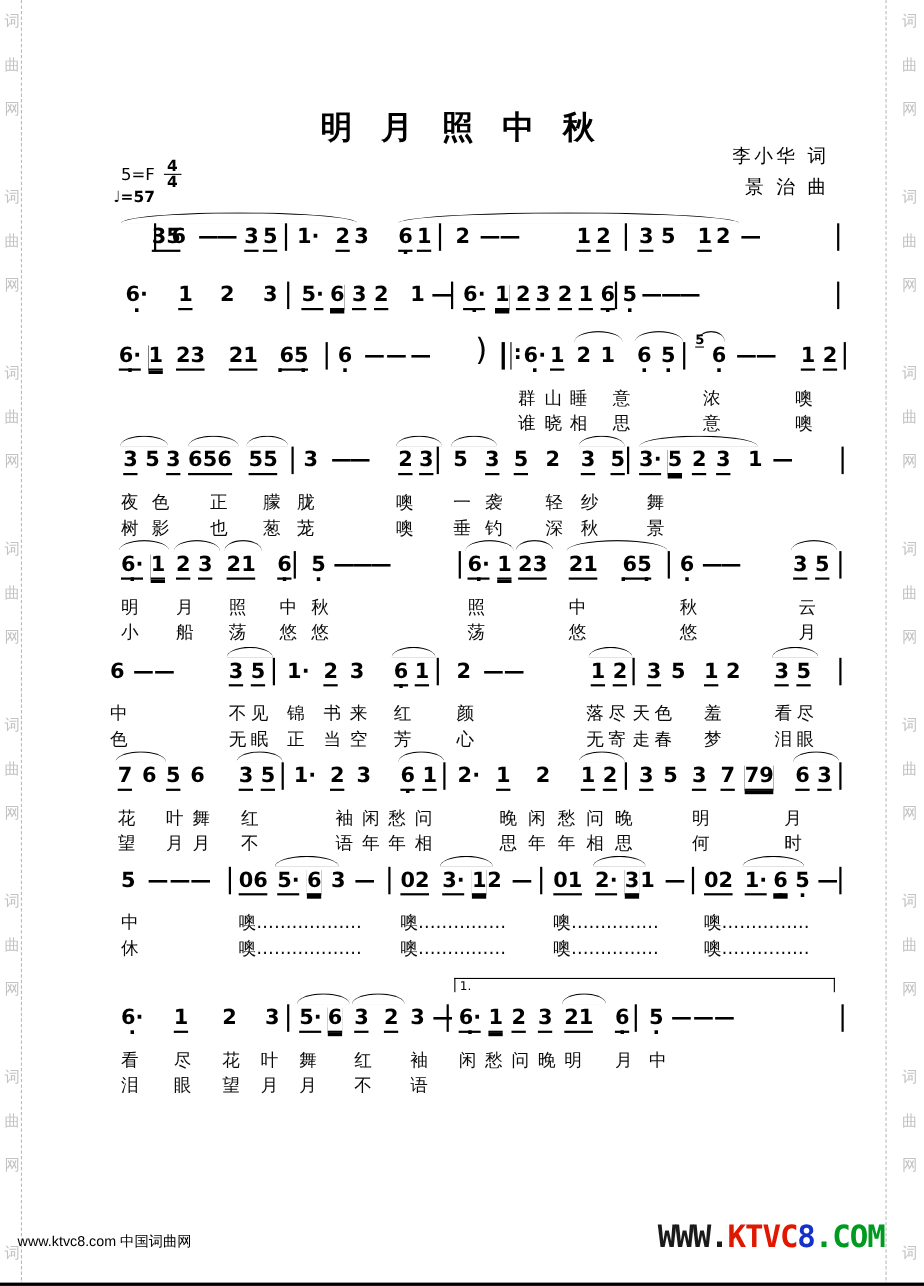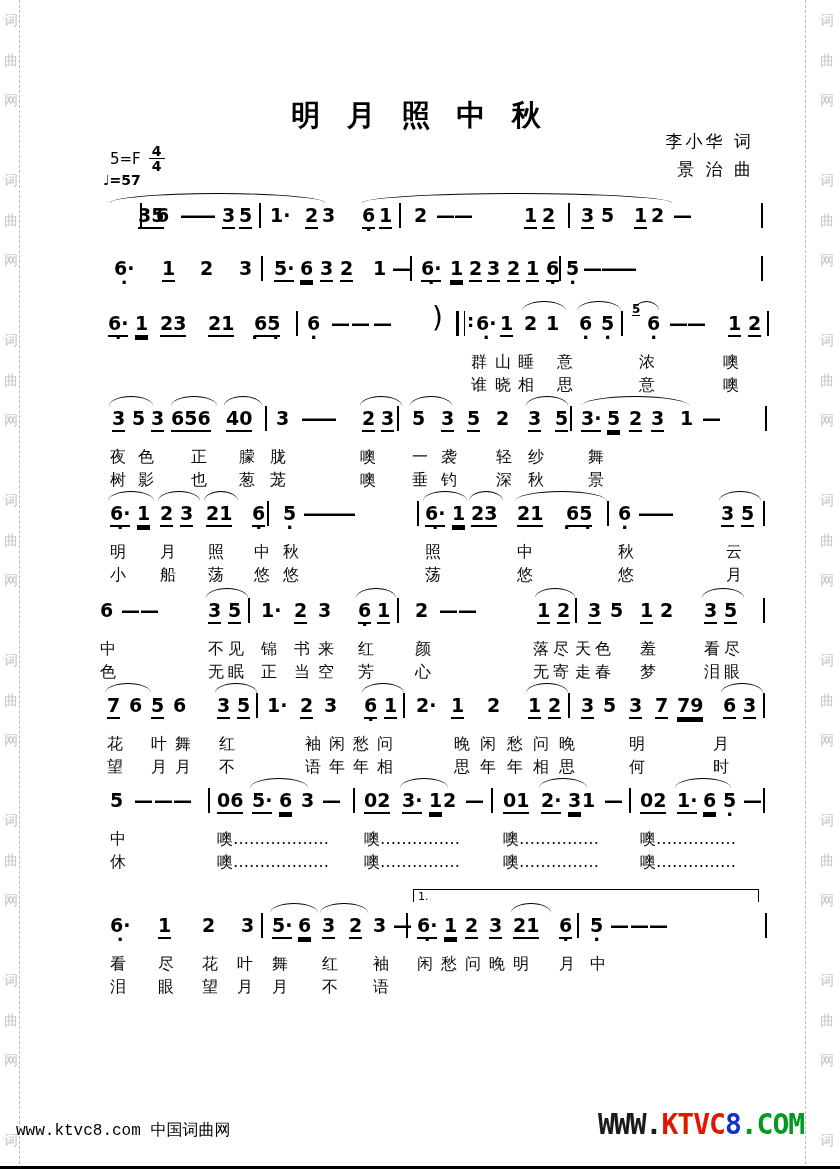--- a/index.html
+++ b/index.html
@@ -44,21 +44,21 @@
   .dash{font-weight:bold;}
   .arc{position:absolute;top:-10px;height:9px;border-top:1.5px solid #000;
        border-radius:100% 100% 0 0 / 200% 200% 0 0;}
   .volta{position:absolute;top:-24px;height:12px;border-top:1.5px solid #000;
          border-left:1.5px solid #000;border-right:1.5px solid #000;}
   .volta-label{position:absolute;left:4px;top:0;font-size:11px;}
   .lyr{position:absolute;font-size:16px;line-height:20px;white-space:nowrap;color:#0a0a0a;
        font-family:"DejaVu Sans",sans-serif;}
   
   #page-num{position:absolute;left:0;right:0;top:1057px;text-align:center;font-size:14px;letter-spacing:2px;}
-  #site-left{position:absolute;left:16px;top:1120px;font-size:16px;font-family:Liberation Mono, monospace;}
+  #site-left{position:absolute;left:16px;top:1120px;font-size:13px;font-family:Liberation Sans, sans-serif;}
   #logo{position:absolute;left:598px;top:1108px;font-size:28px;font-weight:bold;
         font-family:"DejaVu Sans Mono",monospace;letter-spacing:-1px;}
   #bottom-edge{position:absolute;left:0;right:0;bottom:0;height:3px;background:#000;}
 </style>
 </head>
 <body>
 
 <div id="page">
 
   <div class="wm-col" id="wm-left">
@@ -247,21 +247,21 @@
         <div class="arc" style="left: 76px; width: 46px;"></div>
         <div class="arc" style="left: 129px; width: 38px;"></div>
         <div class="arc" style="left: 265px; width: 42px;"></div>
         <div class="arc" style="left: 315px; width: 42px;"></div>
         <div class="arc" style="left: 431px; width: 42px;"></div>
         <div class="arc" style="left: 486px; width: 108px;"></div>
         <span class="tk u1" style="left: 17px;">3</span>
         <span class="tk " style="left: 37px;">5</span>
         <span class="tk u1" style="left: 56px;">3</span>
         <span class="tk u1" style="left: 76px;">656</span>
-        <span class="tk u1" style="left: 131px;">40</span>
+        <span class="tk u1" style="left: 131px;">55</span>
         <span class="tk bar" style="left: 170px;"></span>
         <span class="tk " style="left: 181px;">3</span>
         <span class="tk dash" style="left: 206px;">—</span>
         <span class="tk dash" style="left: 223px;">—</span>
         <span class="tk u1" style="left: 267px;">2</span>
         <span class="tk u1" style="left: 286px;">3</span>
         <span class="tk bar" style="left: 302px;"></span>
         <span class="tk " style="left: 317px;">5</span>
         <span class="tk u1" style="left: 346px;">3</span>
         <span class="tk u1" style="left: 372px;">5</span>

